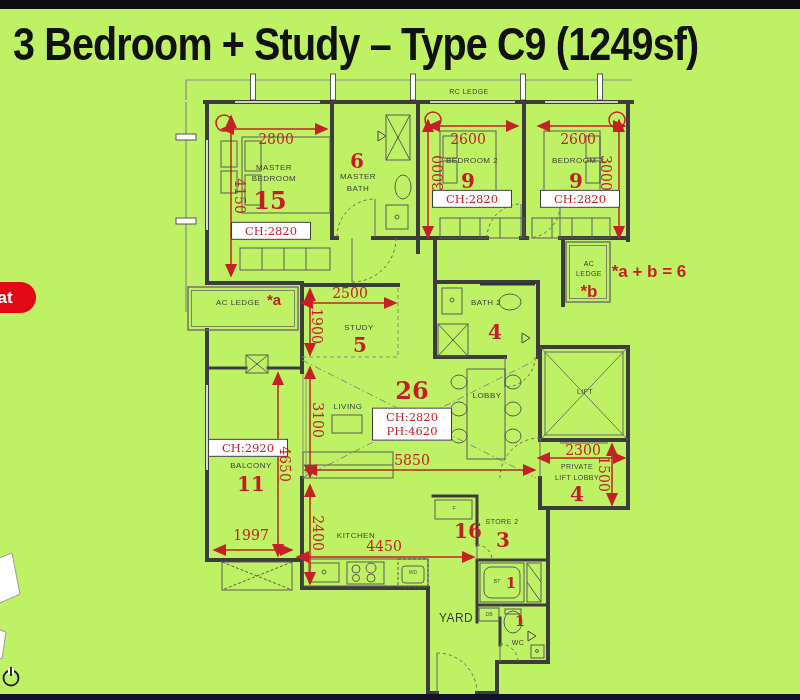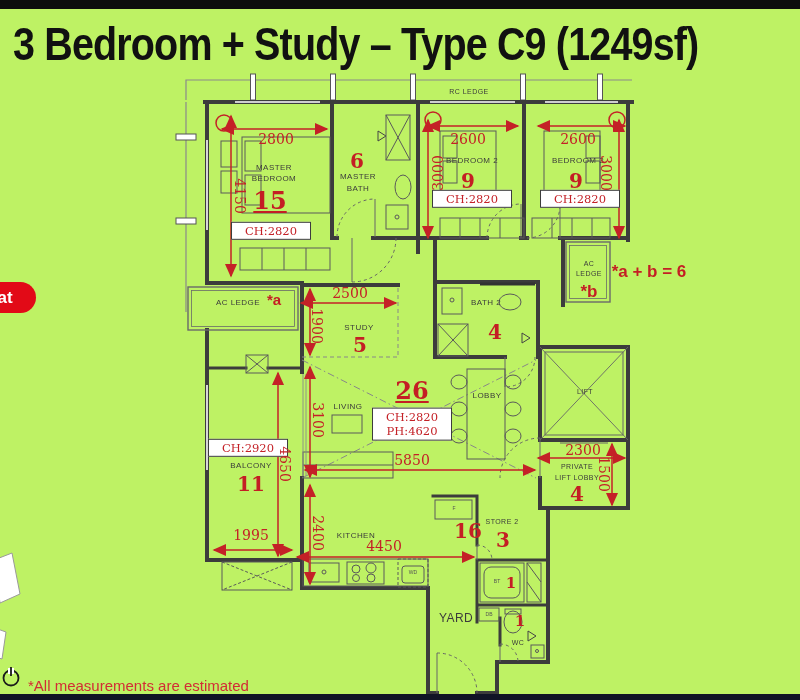--- a/index.html
+++ b/index.html
@@ -13,21 +13,21 @@
          background:#e20a17;color:#fff;font:bold 17px/31px "Liberation Sans",sans-serif;
          text-align:center;}
   .note{position:absolute;left:28px;top:678px;font:15px/1 "Liberation Sans",sans-serif;color:#d22c35;}
   svg{position:absolute;left:0;top:0;}
   .t{position:absolute;transform:translate(-50%,-50%);white-space:nowrap;}
   .lbl{font:8px/1.3 "Liberation Sans",sans-serif;color:#3b3b3b;letter-spacing:.45px;}
   .lbl7{font-size:7px;}
   .lbl9{font-size:12px;}
   .tiny{font:5px/1 "Liberation Sans",sans-serif;color:#555;}
   .num{font:bold 20px/1 "DejaVu Serif",serif;color:#c41e24;}
-  .numxl{font-size:24px;text-decoration:underline;}
+  .numxl{font-size:24px;}
   .numsm{font-size:15px;}
   .dim{font:14px/1 "DejaVu Serif",serif;color:#c42127;}
   .v{transform:translate(-50%,-50%) rotate(90deg);}
   .vr{transform:translate(-50%,-50%) rotate(-90deg);}
   .chbox{font:11.5px/1.25 "DejaVu Serif",serif;color:#c42127;border:1px solid #3c3c3c;
          background:#fff;padding:1px 13px;text-align:center;}
   .tag{font:bold 15px/1 "Liberation Sans",sans-serif;color:#c41e24;}
   .tag17{font-size:17px;}
 </style>
 </head>
@@ -302,24 +302,23 @@
   <span class="t dim v" style="left:240px;top:196px">4150</span>
   <span class="t dim" style="left:468px;top:139px">2600</span>
   <span class="t dim vr" style="left:438px;top:173px">3000</span>
   <span class="t dim" style="left:578px;top:139px">2600</span>
   <span class="t dim v" style="left:606px;top:173px">3000</span>
   <span class="t dim" style="left:350px;top:293px">2500</span>
   <span class="t dim v" style="left:317px;top:326px">1900</span>
   <span class="t dim v" style="left:318px;top:420px">3100</span>
   <span class="t dim" style="left:412px;top:460px">5850</span>
   <span class="t dim v" style="left:285px;top:464px">4650</span>
-  <span class="t dim" style="left:251px;top:535px">1995</span>
+  <span class="t dim" style="left:251px;top:535px">1997</span>
   <span class="t dim v" style="left:318px;top:533px">2400</span>
   <span class="t dim" style="left:384px;top:546px">4450</span>
   <span class="t dim" style="left:583px;top:450px">2300</span>
   <span class="t dim v" style="left:604px;top:474px">1500</span>
 
   <div class="badge">at</div>
 
-  <div class="note">*All measurements are estimated</div>
 
   <div class="bar-bottom"></div>
 </div>
 
 </body></html>

